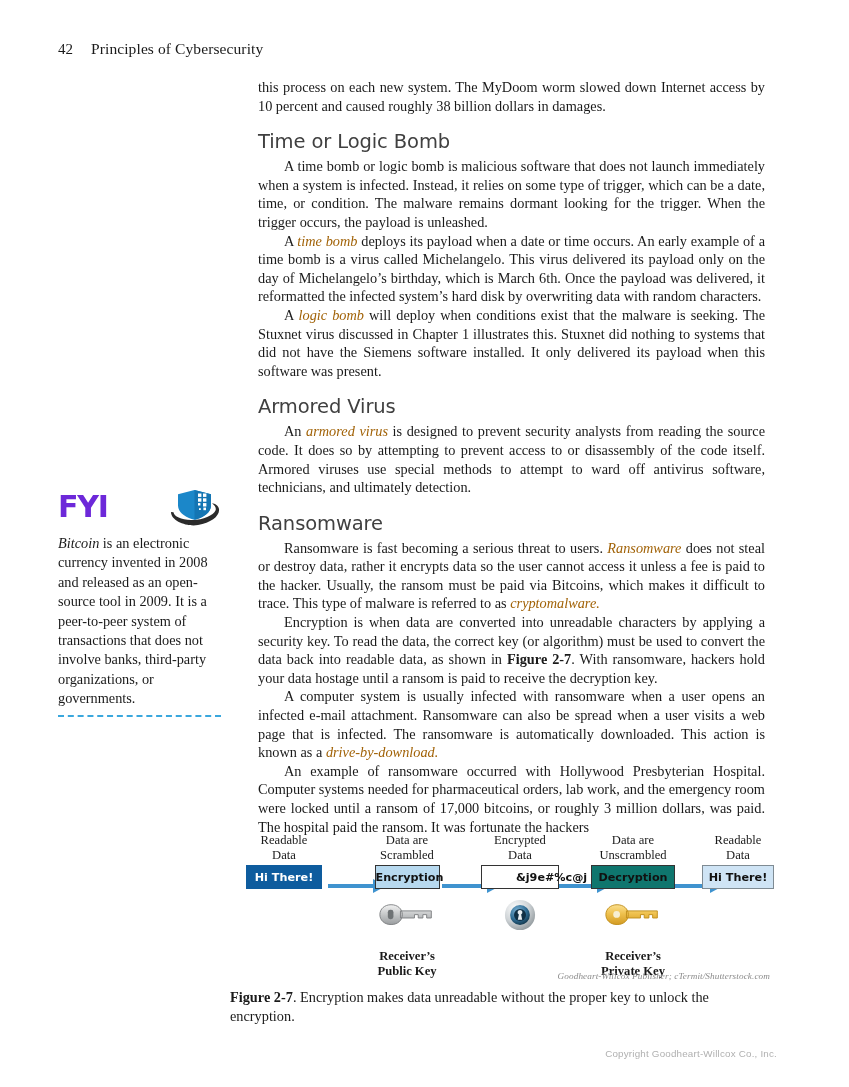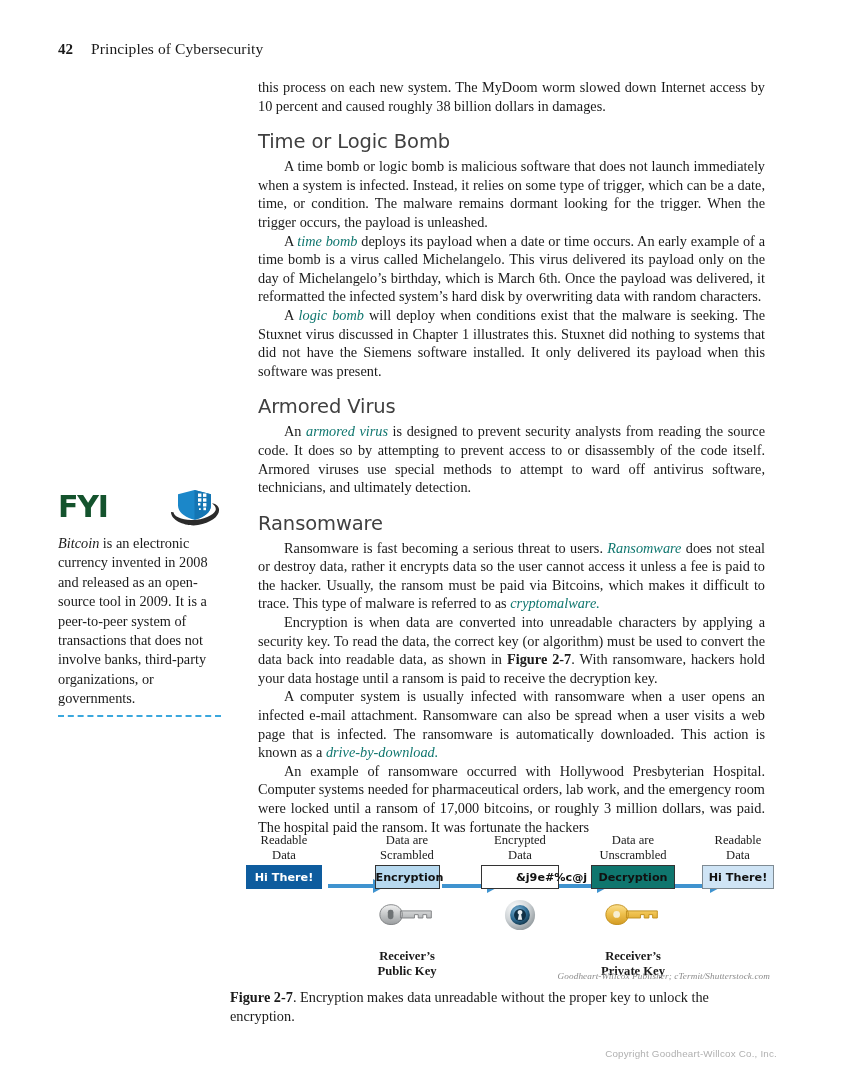--- a/index.html
+++ b/index.html
@@ -21,21 +21,21 @@
   .running-head {
     position: absolute;
     left: 58px;
     top: 40px;
     display: flex;
     align-items: baseline;
     gap: 18px;
   }
   .folio {
     font-family: "Liberation Serif", serif;
-    font-weight: bold;
+    font-weight: normal;
     font-size: 15px;
     color: #1a1a1a;
   }
   .book-title {
     font-family: "Liberation Serif", serif;
     font-size: 15.5px;
     color: #1a1a1a;
     letter-spacing: 0.1px;
   }
 
@@ -60,21 +60,21 @@
   h2.sec-head {
     margin: 15px 0 3px 0;
     font-family: "DejaVu Sans", sans-serif;
     font-weight: 400;
     font-size: 19.5px;
     line-height: 24px;
     color: #404040;
     letter-spacing: -0.1px;
   }
   .term {
-    color: #0f766e;
+    color: #a16207;
     font-style: italic;
   }
   .bold {
     font-weight: bold;
   }
 
   
   .fyi {
     position: absolute;
     left: 58px;
@@ -85,21 +85,21 @@
     display: flex;
     align-items: flex-start;
     justify-content: space-between;
     height: 38px;
   }
   .fyi-word {
     font-family: "DejaVu Sans", sans-serif;
     font-weight: bold;
     font-size: 30px;
     line-height: 30px;
-    color: #14532d;
+    color: #6d28d9;
     letter-spacing: -1.2px;
   }
   .fyi-logo {
     width: 56px;
     height: 40px;
     margin-top: -4px;
   }
   .fyi-body {
     margin: 4px 0 0 0;
     font-size: 14.3px;

